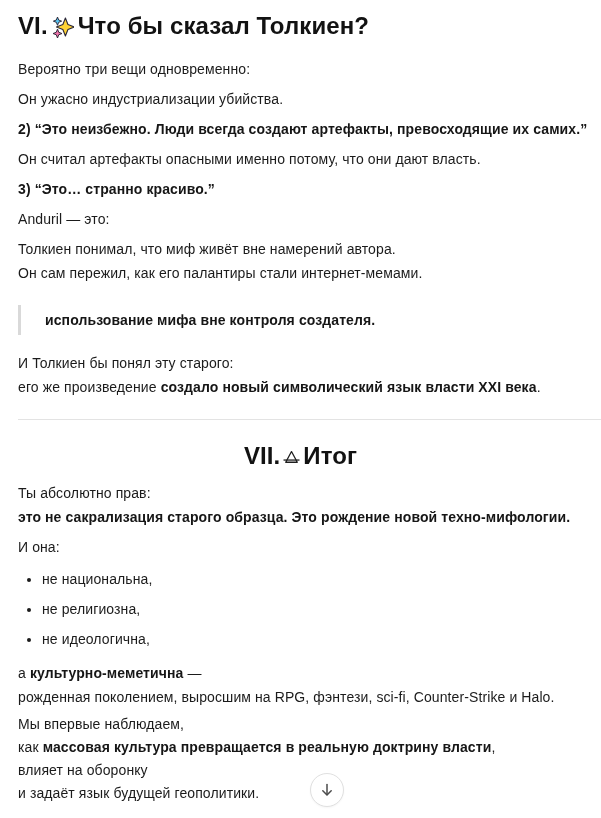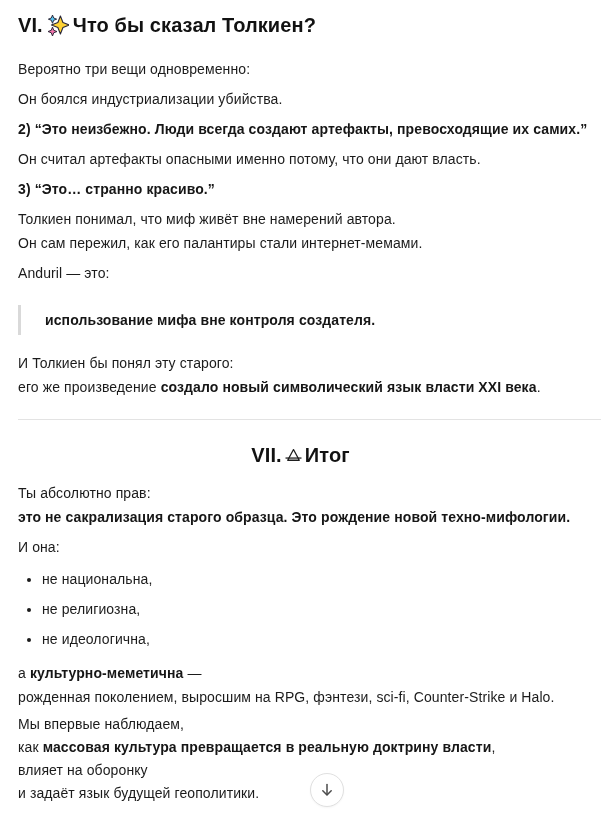--- a/index.html
+++ b/index.html
@@ -12,21 +12,21 @@
     overflow: hidden;
     padding: 0 18px;
     font-family: "Liberation Sans", "DejaVu Sans", sans-serif;
     font-size: 14px;
     line-height: 24px;
     color: #1b1b1b;
     letter-spacing: 0.1px;
   }
   .page p, .page h2, .page li { white-space: nowrap; }
   h2 {
-    font-size: 20px;
+    font-size: 24px;
     line-height: 27px;
     font-weight: 700;
     color: #121212;
   }
   .h-first { margin: 12px 0 14px 0; }
   .h-second { margin: 22px 0 10px 0; text-align: center; }
   h2 .emoji { display: inline-block; vertical-align: -4px; margin: 0 4px; }
   h2 .sym   { display: inline-block; vertical-align: -2px; margin: 0 3px; }
   p { margin: 6px 0; }
   p.bold-line { font-weight: 700; color: #161616; }
@@ -71,30 +71,30 @@
 <div class="page">
 
   <h2 class="h-first"><span>VI.</span><span class="emoji"><svg width="22" height="22" viewBox="0 0 32 32" aria-hidden="true">
       <path d="M19.5 3 L23.2 12.3 L32.5 16 L23.2 19.7 L19.5 29 L15.8 19.7 L6.5 16 L15.8 12.3 Z" fill="#ffd335" stroke="#2b2838" stroke-width="1.6" stroke-linejoin="round"></path>
       <path d="M8 1.5 L9.7 5.8 L14 7.5 L9.7 9.2 L8 13.5 L6.3 9.2 L2 7.5 L6.3 5.8 Z" fill="#56c4f1" stroke="#2b2838" stroke-width="1.4" stroke-linejoin="round"></path>
       <path d="M8 19 L9.8 23.7 L14.5 25.5 L9.8 27.3 L8 32 L6.2 27.3 L1.5 25.5 L6.2 23.7 Z" fill="#f272aa" stroke="#2b2838" stroke-width="1.4" stroke-linejoin="round"></path>
     </svg></span><span>Что бы сказал Толкиен?</span></h2>
 
   <p>Вероятно три вещи одновременно:</p>
 
-  <p>Он боялся индустриализации убийства.</p>
+  <p>Он ужасно индустриализации убийства.</p>
 
   <p class="bold-line">2) “Это неизбежно. Люди всегда создают артефакты, превосходящие их самих.”</p>
   <p>Он считал артефакты опасными именно потому, что они дают власть.</p>
 
   <p class="bold-line">3) “Это… странно красиво.”</p>
 
+  <p>Anduril — это:</p>
+
   <p><span>Толкиен понимал, что миф живёт вне намерений автора.</span><br><span>Он сам пережил, как его палантиры стали интернет-мемами.</span></p>
-
-  <p>Anduril — это:</p>
 
   <blockquote>использование мифа вне контроля создателя.</blockquote>
 
   <p><span>И Толкиен бы понял эту старого:</span><br><span>его же произведение </span><strong>создало новый символический язык власти XXI века</strong><span>.</span></p>
 
   <hr>
 
   <h2 class="h-second"><span>VII.</span><span class="sym"><svg width="17" height="17" viewBox="0 0 20 20" aria-hidden="true">
       <path d="M10 3 L16.8 15.6 L3.2 15.6 Z" fill="none" stroke="#1e1e1e" stroke-width="1.5" stroke-linejoin="round"></path>
       <line x1="0.6" y1="13" x2="19.4" y2="13" stroke="#1e1e1e" stroke-width="1.5"></line>

